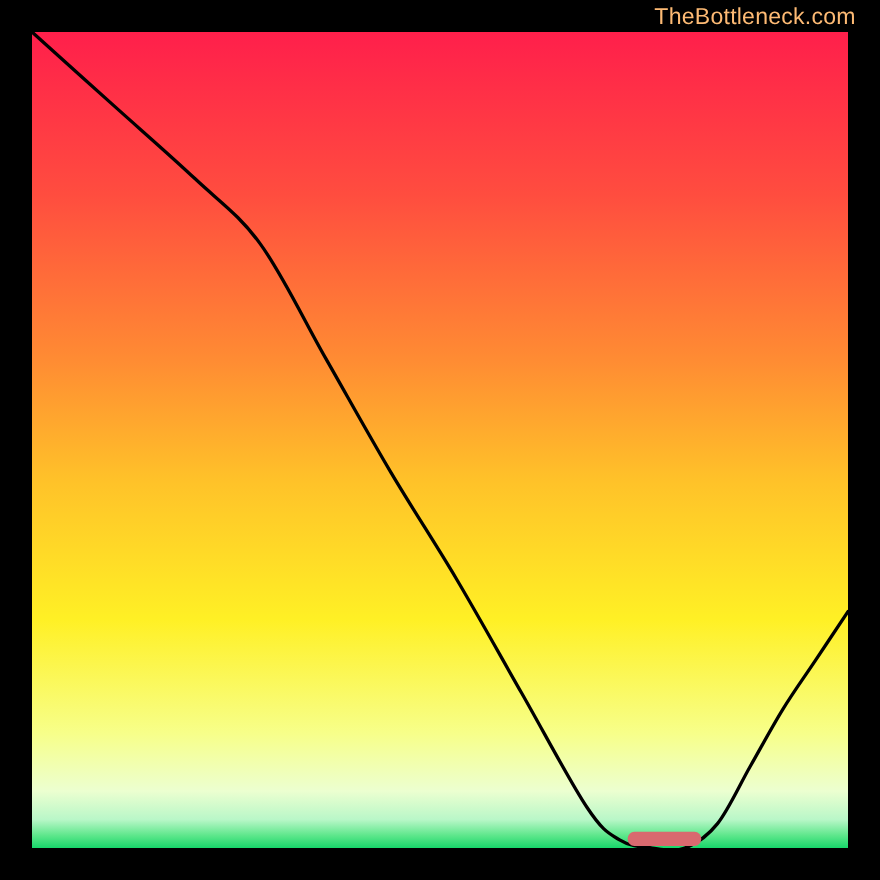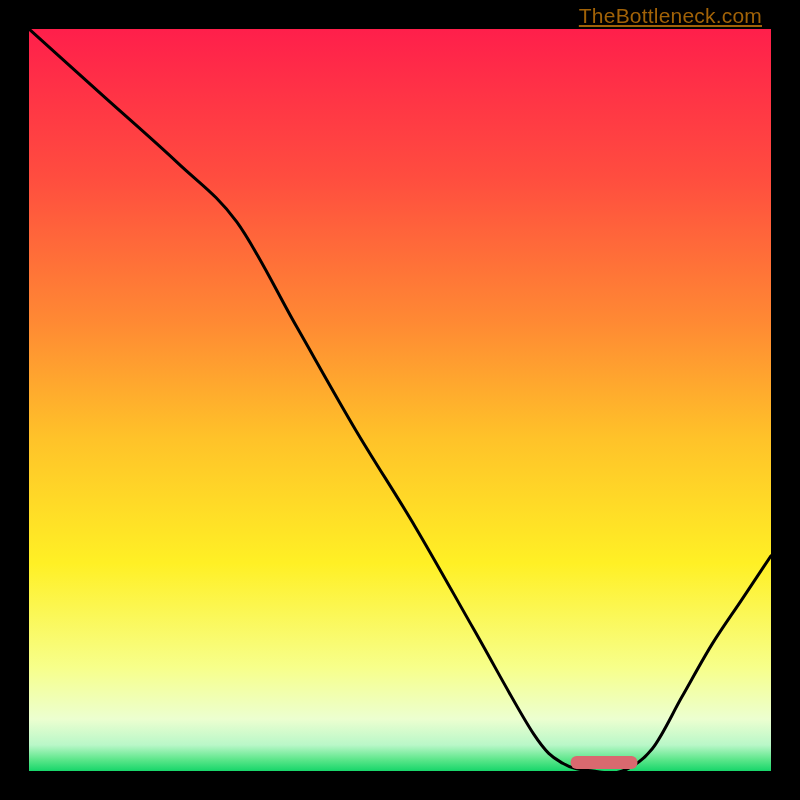--- a/index.html
+++ b/index.html
@@ -22,27 +22,26 @@
   .plot {
     position: absolute;
     left: 0;
     top: 0;
     width: 742px;
     height: 742px;
   }
   .watermark {
     position: absolute;
     top: 4px;
-    right: 38px;
-    color: #a16207;
+    right: 22px;
+    color: #fdba74;
     font-size: 21px;
     font-weight: 500;
     letter-spacing: 0.2px;
     user-select: none;
-    text-decoration: underline;
   }
 </style>
 </head>
 <body>
 
 <div class="frame">
   <svg class="plot" viewBox="0 0 742 742" preserveAspectRatio="none">
     <defs>
       <linearGradient id="bg-grad" x1="0" y1="0" x2="0" y2="1">
           <stop offset="0%" stop-color="#ff1f4b"></stop>

